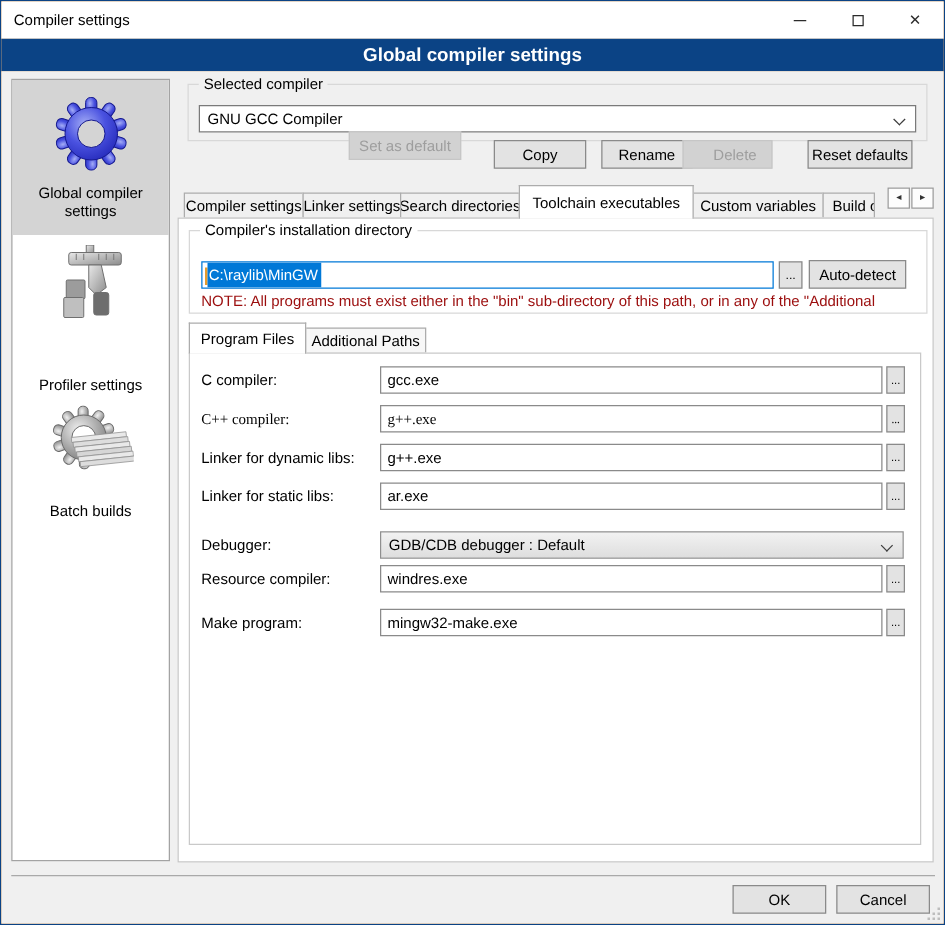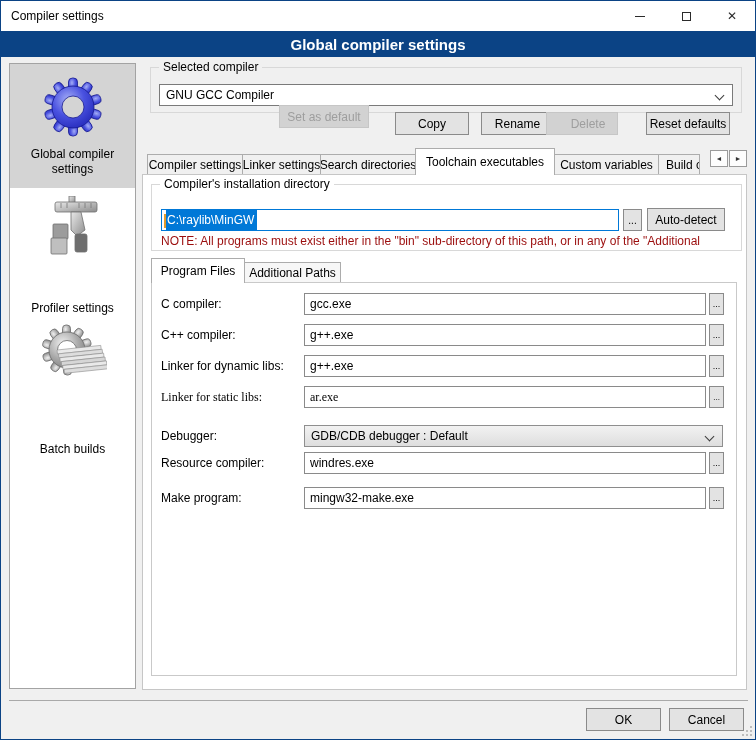--- a/index.html
+++ b/index.html
@@ -27,21 +27,21 @@
   .bodyarea { position:absolute; left:0; top:56px; right:0; bottom:0; background:#F0F0F0; }
 
   
   .sidebar { position:absolute; left:8px; top:6px; width:127px; height:626px;
              background:#fff; border:1px solid #A3A3A3; }
   .side-item { position:absolute; left:0; right:0; display:flex; flex-direction:column;
                align-items:center; text-align:center; cursor:default; }
   .side-item.selected { background:#D4D4D4; }
   .si-1 { top:0; height:124px; padding-top:11px; }
   .si-2 { top:128px; height:124px; padding-top:4px;justify-content:space-between; }
-  .si-3 { top:254px; height:124px; padding-top:4px;gap:40px; }
+  .si-3 { top:254px; height:124px; padding-top:4px; }
   .side-item .icon { margin-bottom:5px; }
   .side-item .lbl { font-size:12px; line-height:15px; }
 
   
   .main { position:absolute; left:141px; top:0; right:7px; bottom:0; }
 
   .groupbox { position:absolute; border:1px solid #D8D8D8; }
   .gb-label { position:absolute; top:-8px; left:8px; background:#F0F0F0; padding:0 4px; font-size:12px; }
   .gb-white .gb-label { background:#fff; }
 
@@ -105,21 +105,21 @@
   .flabel { position:absolute; left:9px; top:4px; font-size:12px; }
   .finput { position:absolute; left:152px; top:0; width:402px; height:22px;
             border:1px solid #8A8A8A; background:#fff; font-family:inherit; font-size:12px;
             padding-left:5px; }
   .b-browse { position:absolute; left:557px; top:0; width:15px; height:22px; font-size:9px;
               letter-spacing:0; padding:0; }
   .fcombo { position:absolute; left:152px; top:0; width:419px; height:22px;
             background:linear-gradient(#F2F2F2,#DEDEDE); border:1px solid #8F8F8F;
             display:flex; align-items:center; padding-left:6px; cursor:default; }
 
-  .r0{top:10px;} .r1{top:41px;} .r2{top:72px;} .r3{top:103px;font-family:Liberation Serif, serif;}
+  .r0{top:10px;} .r1{top:41px;font-family:Liberation Serif, serif;} .r2{top:72px;} .r3{top:103px;}
   .r4{top:142px;} .r5{top:169px;} .r6{top:204px;}
 
   
   .divider { position:absolute; left:8px; right:7px; top:643px; height:1px; background:#A9A9A9; }
   .b-ok     { left:585px; top:651px; width:75px; }
   .b-cancel { left:668px; top:651px; width:75px; }
   .grip { position:absolute; right:3px; bottom:3px; width:10px; height:10px; }
   .grip i { position:absolute; width:2px; height:2px; background:#BDBDBD; }
   .g1{right:0;bottom:0;} .g2{right:4px;bottom:0;} .g3{right:0;bottom:4px;}
   .g4{right:8px;bottom:0;} .g5{right:4px;bottom:4px;} .g6{right:0;bottom:8px;}

